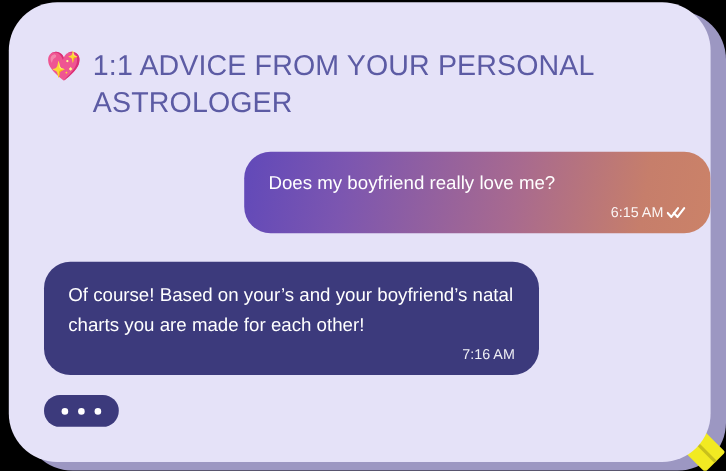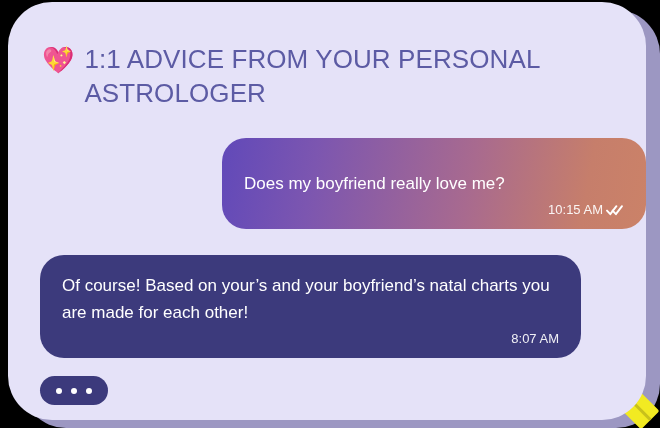--- a/index.html
+++ b/index.html
@@ -108,25 +108,25 @@
 
   .bubble {
     position: relative;
     border-radius: 24px;
     box-sizing: border-box;
     color: #ffffff;
   }
 
   .bubble-out {
     width: 424px;
-    padding: 32px 22px 10px 22px;
+    padding: 15px 22px 10px 22px;
     background: linear-gradient(100deg, #6149b9 0%, #7c56b0 22%, #a86a8f 58%, #c67e6b 85%, #cb8268 100%);
   }
   .bubble-in {
-    width: 541px;
+    width: 450px;
     margin-top: 26px;
     padding: 17px 22px 10px 22px;
     background: #3c3a7c;
   }
 
   .bubble-text {
     font-size: 17px;
     line-height: 27px;
     color: #ffffff;
     font-weight: 400;
@@ -187,36 +187,36 @@
       <span class="heading-emoji">💖</span>
       <span class="heading-text">1:1 ADVICE FROM YOUR PERSONAL ASTROLOGER</span>
     </div>
 
     <div class="chat">
 
       <div class="row row-out">
         <div class="bubble bubble-out">
           <div class="bubble-text">Does my boyfriend really love me?</div>
           <div class="meta">
-            <span class="meta-time">10:15 AM</span>
+            <span class="meta-time">6:15 AM</span>
             <span class="meta-ticks">
               <svg viewBox="0 0 18 14" width="18" height="14" aria-hidden="true">
                 <path d="M1 7.6 L4.3 11.2 L10.4 3.2" fill="none" stroke="#ffffff" stroke-width="1.9" stroke-linecap="round" stroke-linejoin="round"></path>
                 <path d="M6.6 7.6 L9.9 11.2 L16 3.2" fill="none" stroke="#ffffff" stroke-width="1.9" stroke-linecap="round" stroke-linejoin="round"></path>
               </svg>
             </span>
           </div>
         </div>
       </div>
 
       <div class="row row-in">
         <div class="bubble bubble-in">
           <div class="bubble-text">Of course! Based on your’s and your boyfriend’s natal charts you are made for each other!</div>
           <div class="meta">
-            <span class="meta-time">8:07 AM</span>
+            <span class="meta-time">7:16 AM</span>
           </div>
         </div>
       </div>
 
       <div class="typing-row">
         <div class="typing">
           <span class="typing-dot"></span>
           <span class="typing-dot"></span>
           <span class="typing-dot"></span>
         </div>

